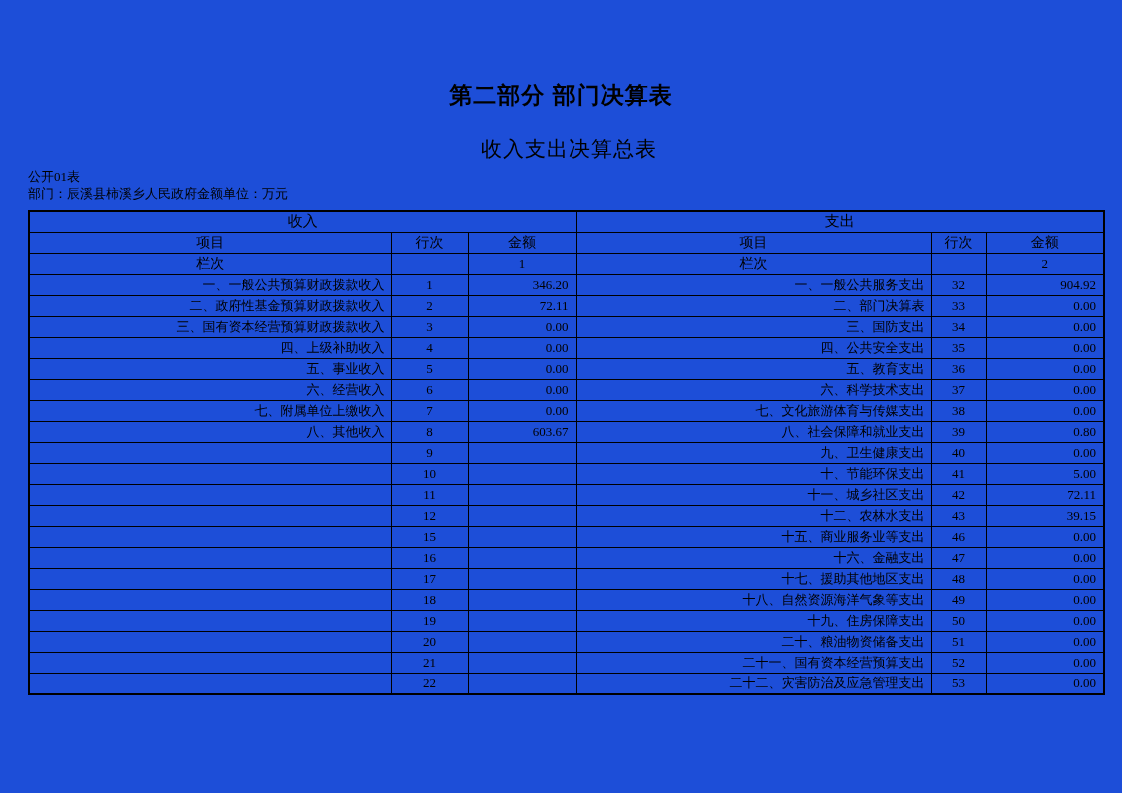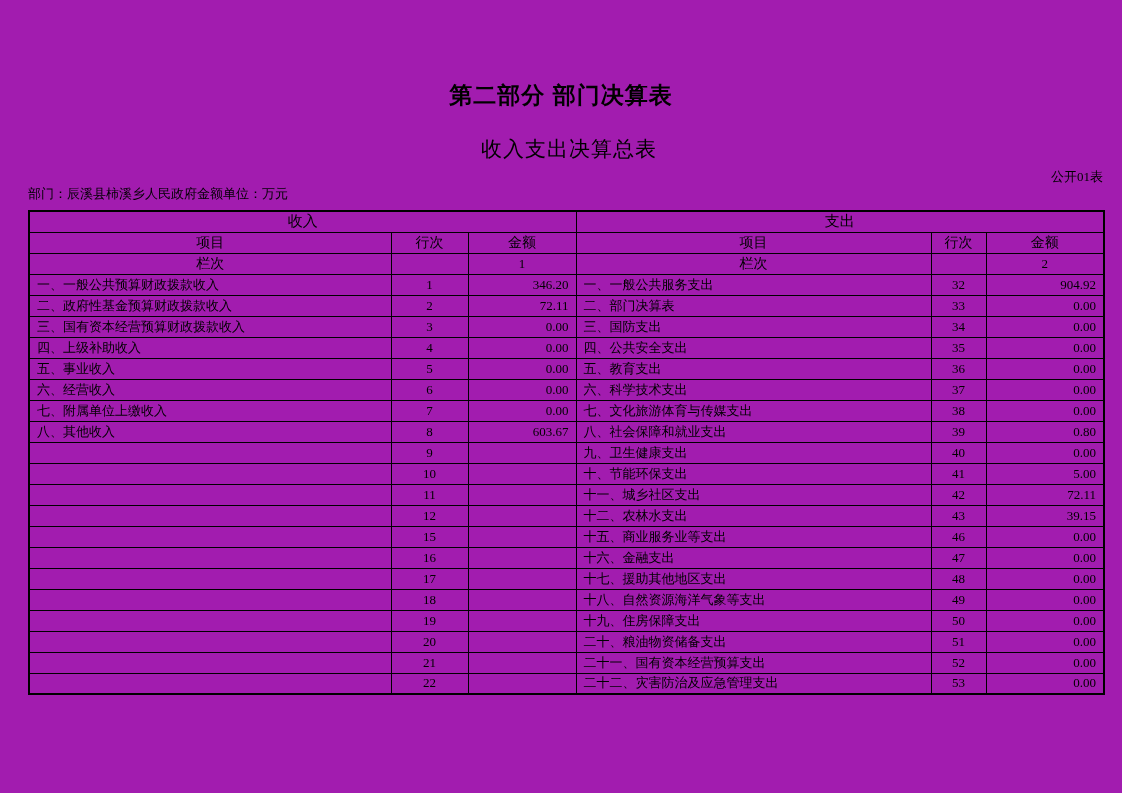--- a/index.html
+++ b/index.html
@@ -1,21 +1,21 @@
 <!DOCTYPE html>
 <html><head>
 <meta charset="utf-8">
 <style>
   * { margin: 0; padding: 0; box-sizing: border-box; }
   html, body { background: #ffffff; }
   .page {
     position: relative;
     width: 1122px;
     height: 793px;
-    background: #a21caf;
+    background: #1d4ed8;
     color: #000000;
     font-family: "Liberation Serif", serif;
     overflow: hidden;
   }
   .doc-title {
     margin-top: 80px;
     text-align: center;
     font-family: "Liberation Sans", sans-serif;
     font-weight: bold;
     font-size: 23px;
@@ -29,21 +29,21 @@
     font-size: 21px;
     letter-spacing: 1px;
     padding-left: 16px;
   }
   .meta {
     width: 1075px;
     margin: 6px 0 0 28px;
     font-size: 13px;
     line-height: 16px;
   }
-  .meta-code { text-align: right; }
+  .meta-code { text-align: left; }
   .meta-line {
     display: flex;
     align-items: flex-end;
     margin-top: 1px;
   }
   table.fin-table {
     width: 1075px;
     margin-left: 28px;
     border-collapse: collapse;
     table-layout: fixed;
@@ -57,21 +57,21 @@
     font-size: 13px;
     padding: 0 6px;
     overflow: hidden;
     white-space: nowrap;
     vertical-align: middle;
   }
   .fin-table th.section { font-size: 15px; text-align: center; }
   .fin-table th.colhead { font-size: 14px; text-align: center; }
   .fin-table td.index-label { font-size: 14px; text-align: center; }
   .fin-table td.index-num { text-align: center; }
-  .fin-table td.item  { text-align: left; padding-left: 7px; }
+  .fin-table td.item  { text-align: right; padding-left: 7px; }
   .fin-table td.line  { text-align: center; }
   .fin-table td.amount { text-align: right; padding-right: 7px; }
 </style>
 </head>
 <body>
 
 <div class="page">
 
   <div class="doc-title">第二部分 部门决算表</div>
   <div class="doc-subtitle">收入支出决算总表</div>

